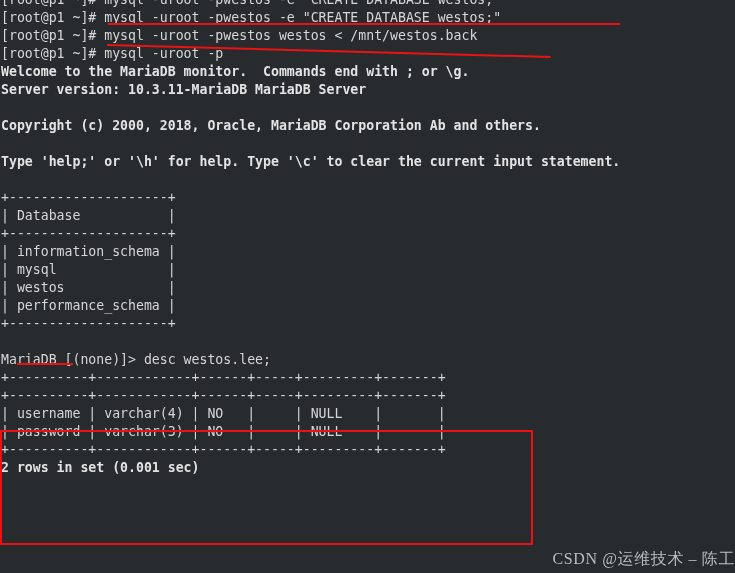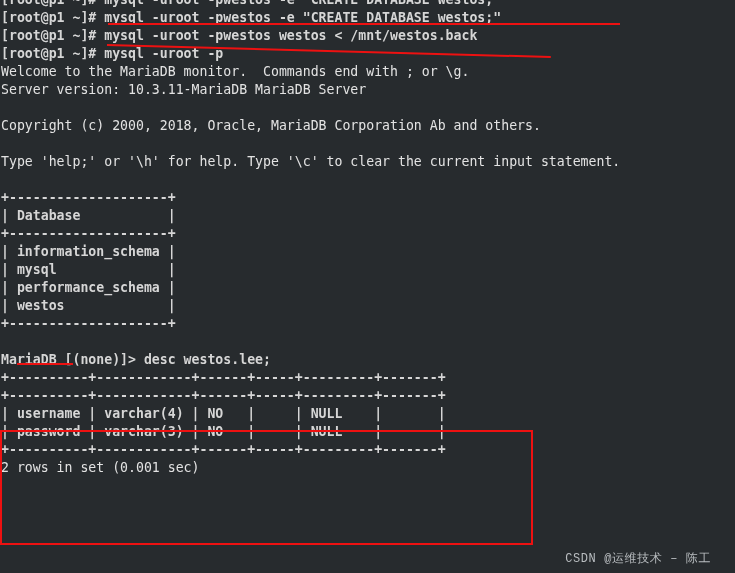--- a/index.html
+++ b/index.html
@@ -26,24 +26,23 @@
     top: -9px;          
     width: 735px;
     padding: 0;
   }
   .line {
     height: 18px;
     white-space: pre;
     padding-left: 1px;
     letter-spacing: 0px;
     font-variant-ligatures: none;
-    font-weight: bold;
   }
   .line.bold {
-    font-weight: normal;
+    font-weight: bold;
     color: #e3e3e3;
   }
   .line.blank { color: transparent; }
 
   
   .mark {
     position: absolute;
     background: #ee1111;
     pointer-events: none;
   }
@@ -85,24 +84,24 @@
     left: 0px;
     top: 430px;
     width: 2px;
     height: 115px;
     background: #ee1111;
   }
 
   
   #watermark {
     position: absolute;
-    right: 24px;
+    right: 0;
     bottom: 3px;
-    font-family: Liberation Mono, monospace;
-    font-size: 12px;
+    font-family: Liberation Serif, serif;
+    font-size: 16px;
     line-height: 22px;
     color: #b9bdc0;
     letter-spacing: 0.6px;
     white-space: pre;
   }
 </style>
 </head>
 <body>
 
 <div id="terminal">
@@ -117,22 +116,22 @@
       <div class="line blank"></div>
       <div class="line bold">Copyright (c) 2000, 2018, Oracle, MariaDB Corporation Ab and others.</div>
       <div class="line blank"></div>
       <div class="line bold">Type 'help;' or '\h' for help. Type '\c' to clear the current input statement.</div>
       <div class="line blank"></div>
       <div class="line">+--------------------+</div>
       <div class="line">| Database           |</div>
       <div class="line">+--------------------+</div>
       <div class="line">| information_schema |</div>
       <div class="line">| mysql              |</div>
+      <div class="line">| westos             |</div>
       <div class="line">| performance_schema |</div>
-      <div class="line">| westos             |</div>
       <div class="line">+--------------------+</div>
       <div class="line blank"></div>
       <div class="line">MariaDB [(none)]&gt; desc westos.lee;</div>
       <div class="line">+----------+------------+------+-----+---------+-------+</div>
       <div class="line">+----------+------------+------+-----+---------+-------+</div>
       <div class="line">| username | varchar(4) | NO   |     | NULL    |       |</div>
       <div class="line">| password | varchar(3) | NO   |     | NULL    |       |</div>
       <div class="line">+----------+------------+------+-----+---------+-------+</div>
       <div class="line bold">2 rows in set (0.001 sec)</div>
     </div>

